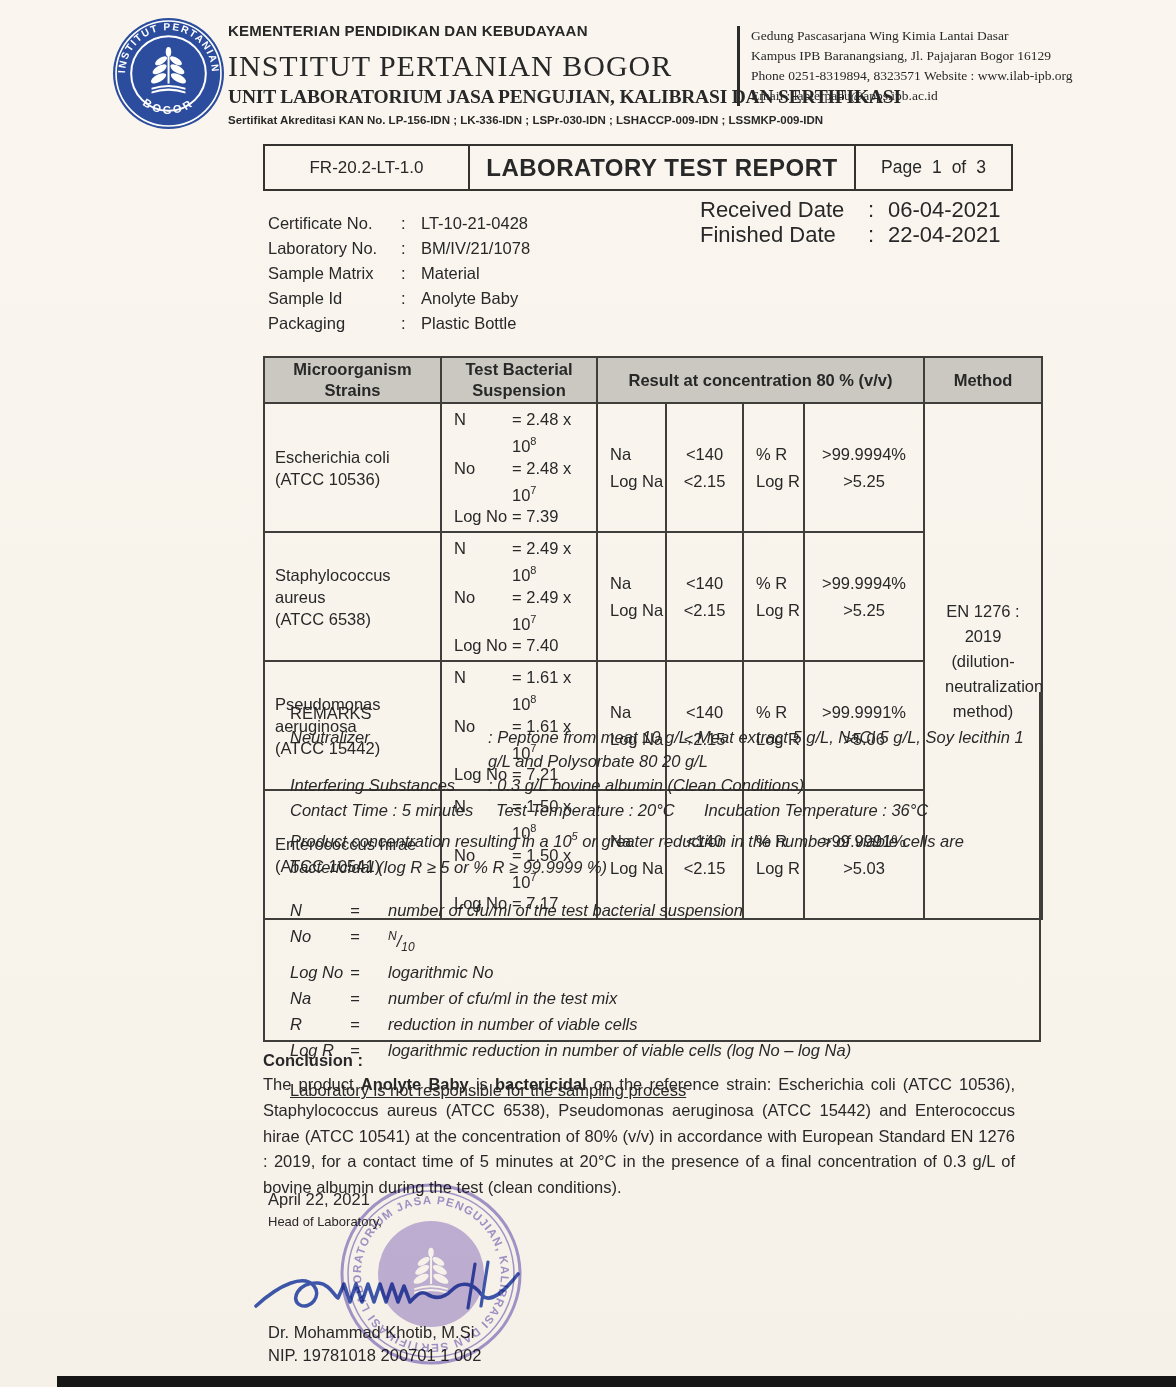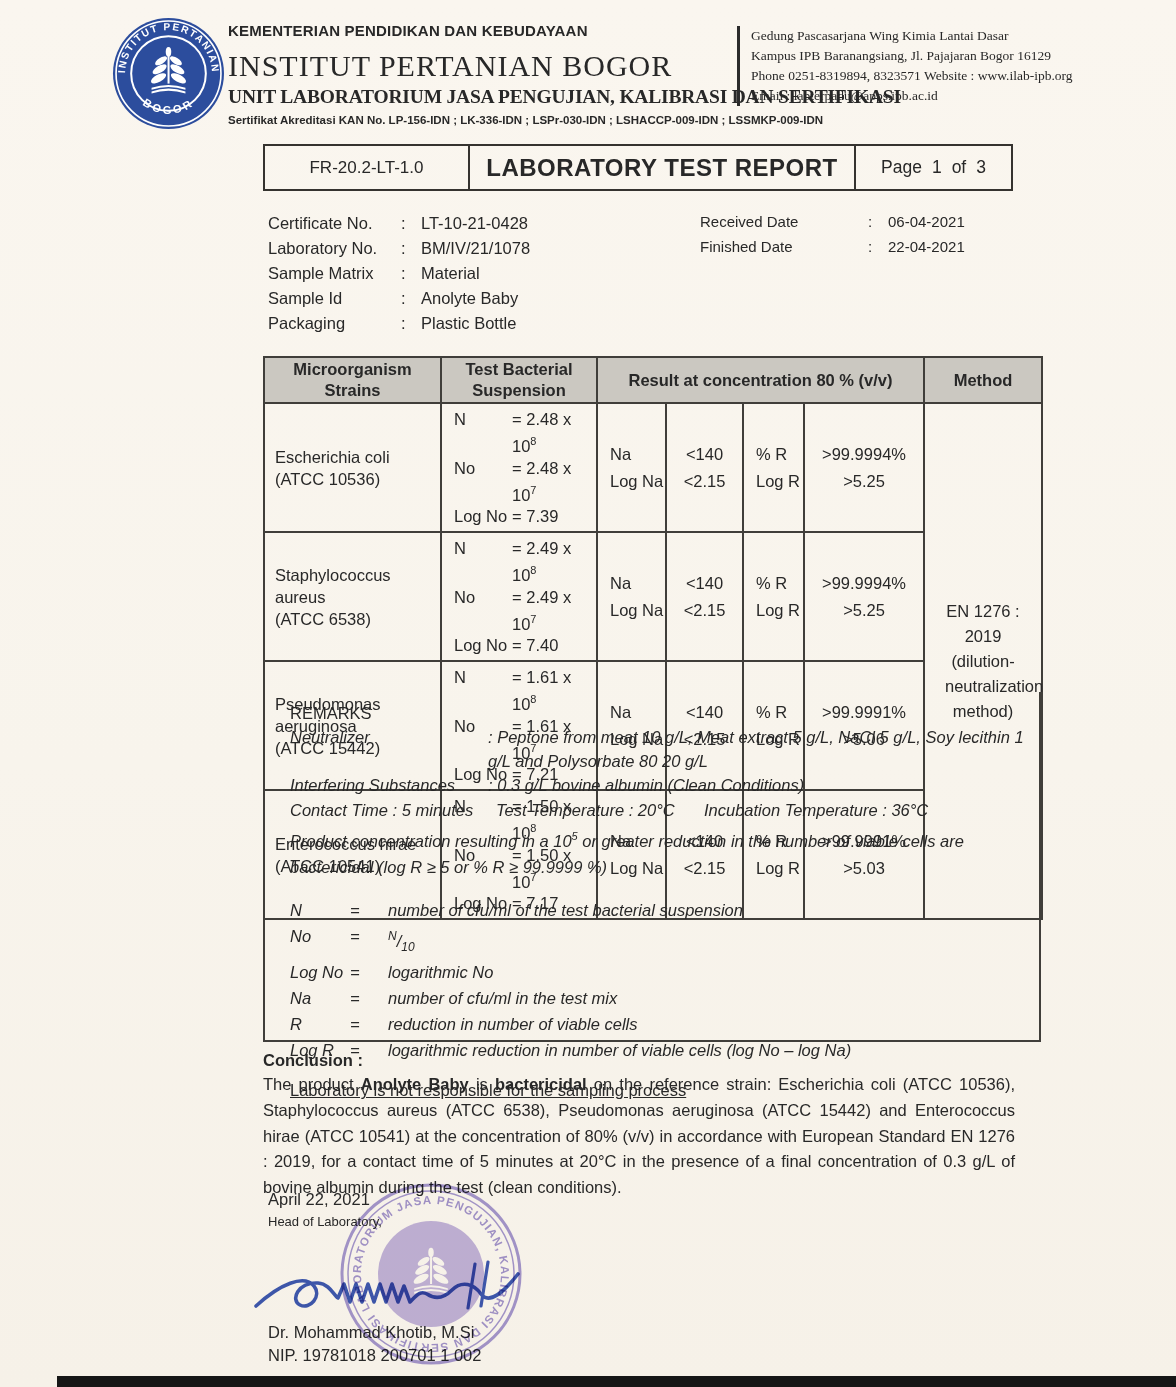--- a/index.html
+++ b/index.html
@@ -22,21 +22,21 @@
   }
   
   .title-bar{position:absolute;left:263px;top:144px;width:750px;height:47px;display:flex;border:2px solid #35332f;box-sizing:border-box;background:transparent;}
   .tb-cell{display:flex;align-items:center;justify-content:center;box-sizing:border-box;}
   .tb-code{width:203px;font-size:17px;}
   .tb-title{flex:1;border-left:2px solid #35332f;border-right:2px solid #35332f;font-weight:bold;font-size:24px;letter-spacing:.5px;}
   .tb-page{width:155px;font-size:17.5px;}
   .tb-page span{margin:0 5px;}
   
   .info-left{position:absolute;left:268px;top:211px;font-size:16.5px;line-height:25px;}
-  .info-right{position:absolute;left:700px;top:209px;font-size:15px;line-height:25px;}
+  .info-right{position:absolute;left:700px;top:197px;font-size:22px;line-height:25px;}
   .ilabel{display:inline-block;width:133px;}
   .info-right .ilabel{width:168px;}
   .icolon{display:inline-block;width:20px;}
   
   .results-table{position:absolute;left:263px;top:356px;border-collapse:collapse;table-layout:fixed;width:778px;}
   .results-table th,.results-table td{border:2px solid #403e3a;box-sizing:border-box;}
   .results-table th{background:#cbc8c1;font-size:16.5px;line-height:21px;font-weight:bold;height:46px;padding:0 4px;}
   .results-table tbody tr:nth-child(1){height:72px;}
   .results-table tbody tr:nth-child(2){height:75px;}
   .results-table tbody tr:nth-child(3){height:71px;}

